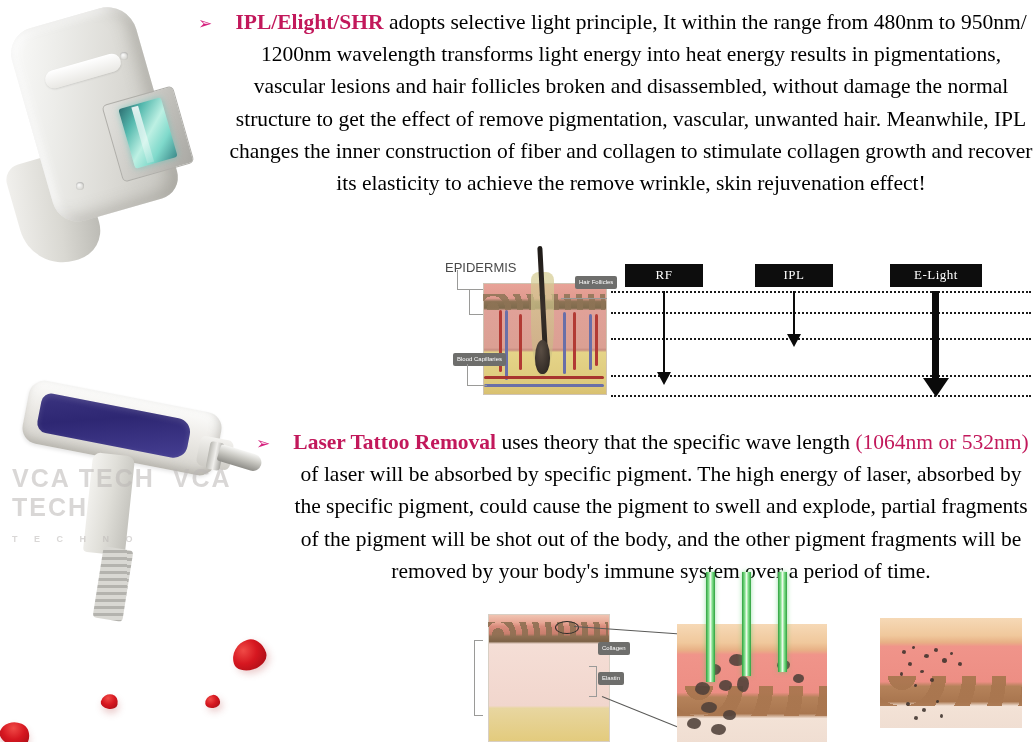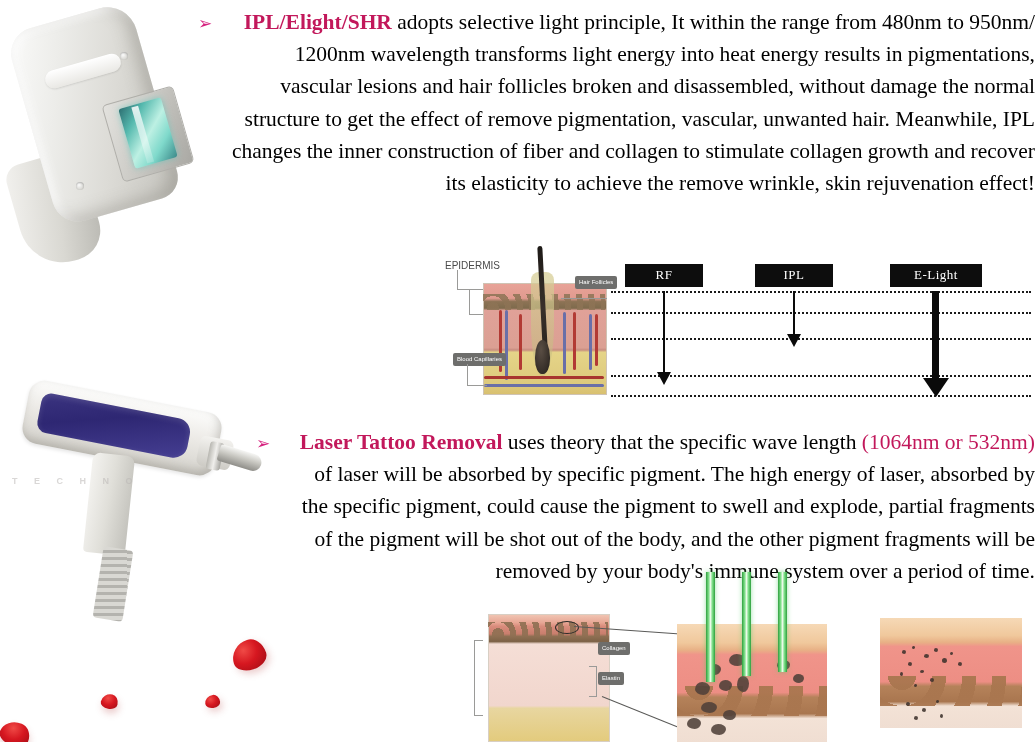--- a/index.html
+++ b/index.html
@@ -15,21 +15,21 @@
   }
   .abs { position: absolute; }
 
   
   .para {
     position: absolute;
     font-family: "Liberation Serif", "DejaVu Serif", serif;
     font-size: 21.5px;
     line-height: 32.2px;
     color: #000000;
-    text-align: right;
+    text-align: center;
   }
   .para b { font-weight: bold; }
   .hilite { color: #C2185B; font-weight: bold; }
   .hilite-plain { color: #C2185B; font-weight: normal; }
 
   .bullet {
     position: absolute;
     color: #D6217E;
     font-size: 17px;
     line-height: 1;
@@ -204,21 +204,21 @@
     background: #6e6e6c; color: #ffffff;
     font-family: "Liberation Sans", sans-serif;
     font-size: 6px; line-height: 1.5;
     padding: 2px 4px; border-radius: 2px;
     white-space: nowrap;
   }
   .diag-label-plain {
     position: absolute;
     color: #4a4a4a;
     font-family: "Liberation Sans", sans-serif;
-    font-size: 10px;
+    font-size: 13px;
     white-space: nowrap;
   }
   .lead { position: absolute; background: #9a9a98; }
 
   .dotline {
     position: absolute; height: 0; left: 168px; width: 420px;
     border-top: 2.5px dotted #1a1a1a;
   }
   .mod-box {
     position: absolute;
@@ -356,20 +356,21 @@
 
 <div class="abs laser-wrap">
   <div class="laser-head"></div>
   <div class="laser-panel"></div>
   <div class="laser-grip"></div>
   <div class="laser-neck"></div>
   <div class="laser-ring"></div>
   <div class="laser-tip"></div>
   <div class="laser-cable"></div>
   <div class="watermark">
+    <span>VCA TECH&nbsp; VCA TECH</span>
     <small>T E C H N O</small>
   </div>
 </div>
 
 <div class="bullet" style="left:256px; top:435px;">➢</div>
 
 <div class="para" id="para-tattoo" style="left:287px; top:426px; width:748px;">
   <b class="hilite">Laser Tattoo Removal</b><span> uses theory that the specific wave length </span><span class="hilite-plain">(1064nm or 532nm)</span><span> of laser will be absorbed by specific pigment. The high energy of laser, absorbed by the specific pigment, could cause the pigment to swell and explode, partial fragments of the pigment will be shot out of the body, and the other pigment fragments will be removed by your body's immune system over a period of time.</span>
 </div>
 

